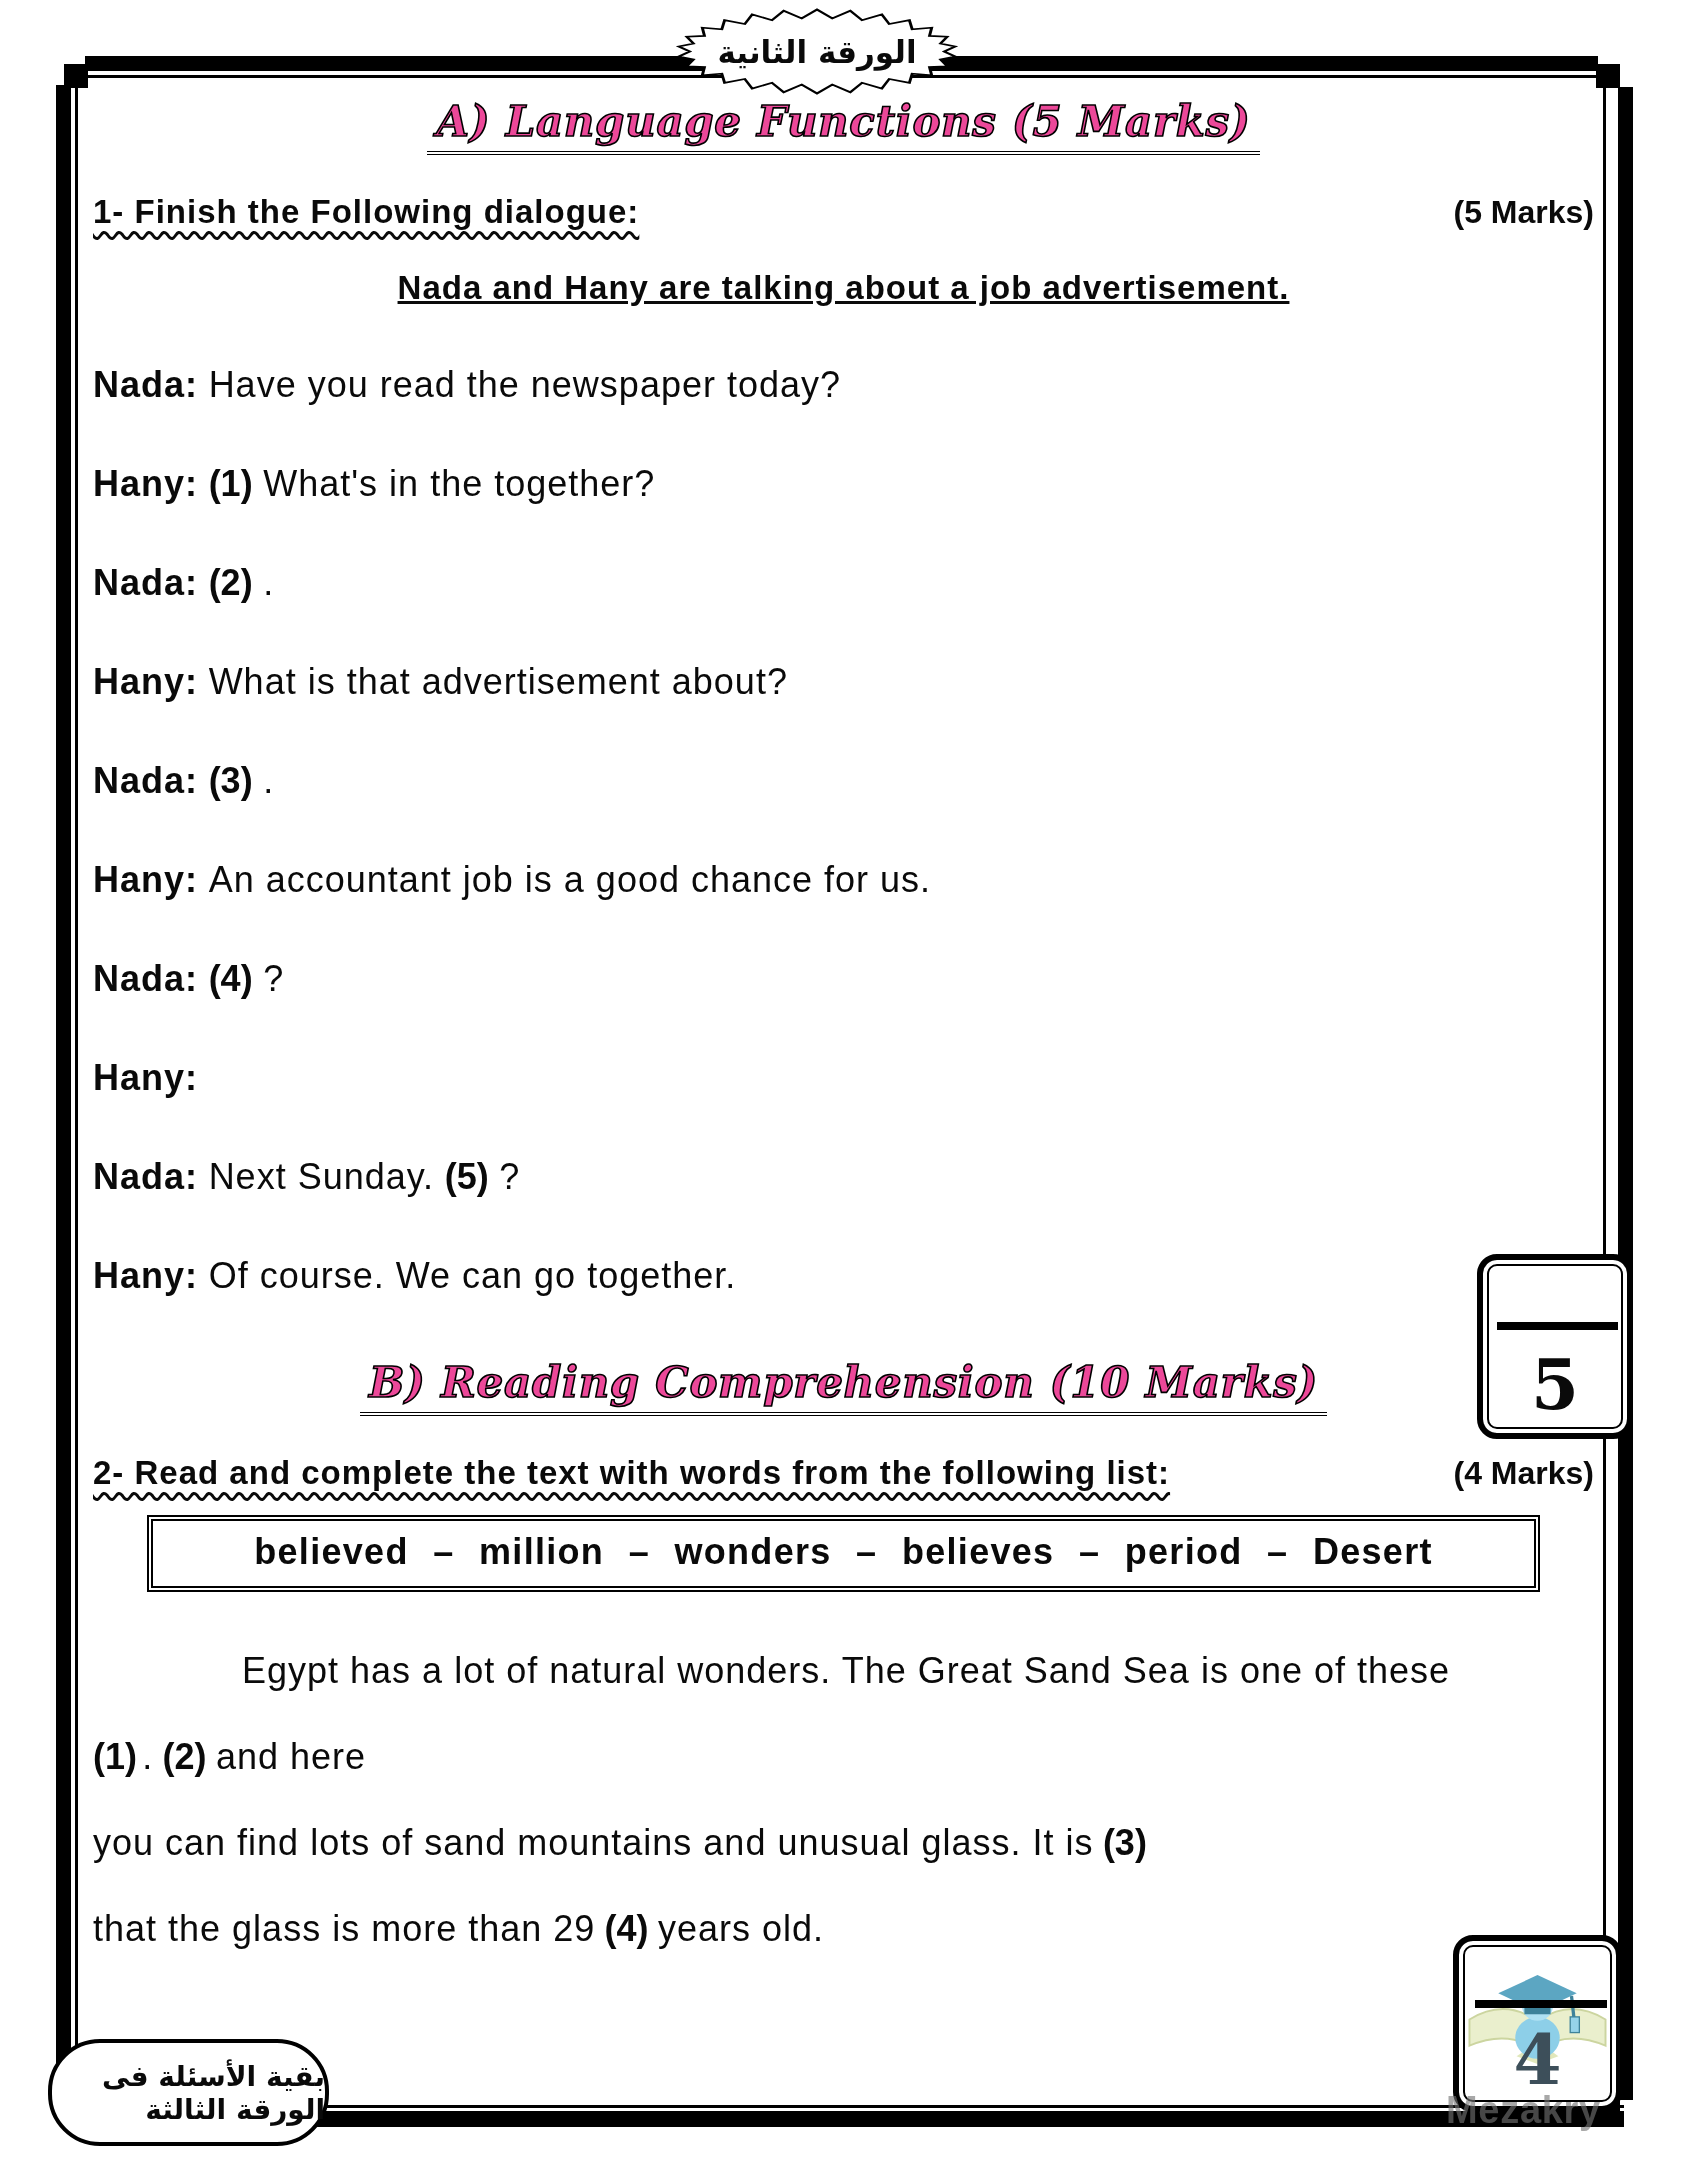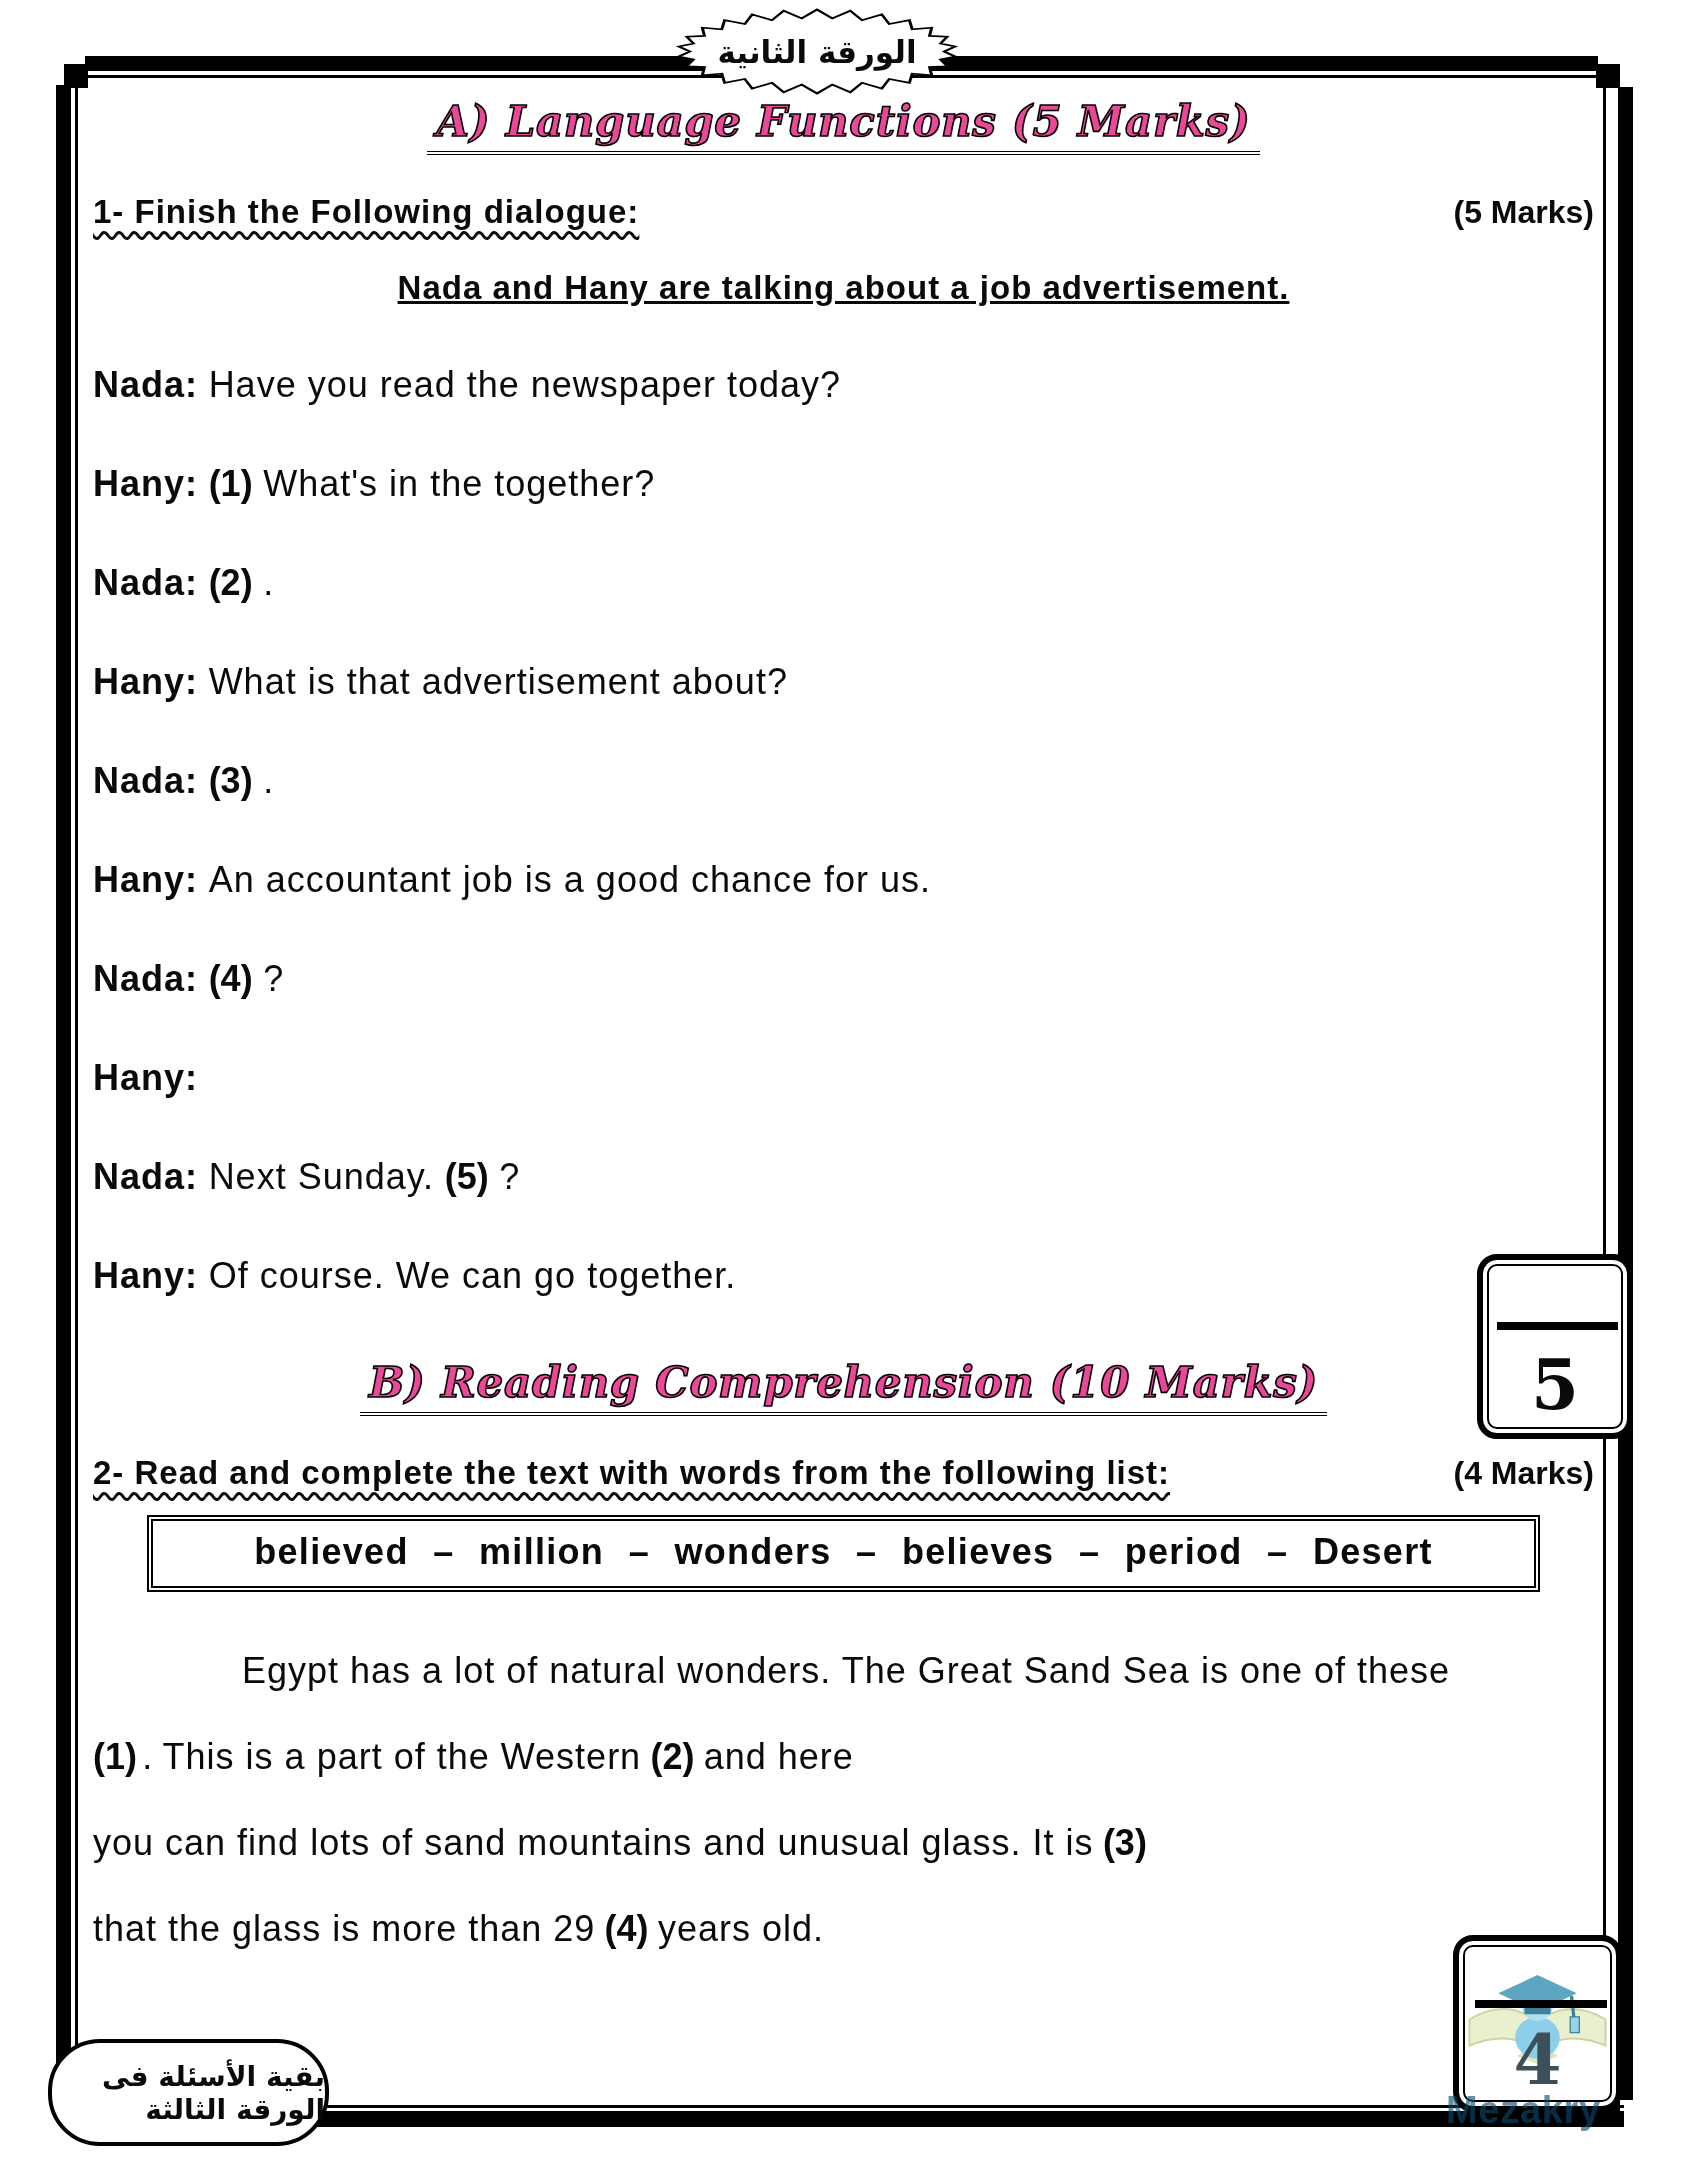--- a/index.html
+++ b/index.html
@@ -91,21 +91,21 @@
   
   .capsule{
     position:absolute;left:48px;top:2039px;width:273px;height:99px;background:#fff;
     border:4.6px solid #000;border-radius:52px;z-index:6;
     display:flex;align-items:center;justify-content:center;
     font-family:"DejaVu Sans",sans-serif;font-weight:bold;font-size:28px;direction:rtl;
     letter-spacing:0;
   }
   .watermark{
     position:absolute;left:1446px;top:2089px;z-index:7;
-    font-weight:bold;font-size:38px;color:#0c4a6e;opacity:0.62;letter-spacing:0.7px;
+    font-weight:bold;font-size:38px;color:#737373;opacity:0.62;letter-spacing:0.7px;
   }
 </style>
 </head>
 <body>
 
 <div class="bar" id="bar-top"></div>
 <div class="bar" id="thin-top"></div>
 <div class="bar" id="bar-left"></div>
 <div class="bar" id="thin-left"></div>
 <div class="bar" id="bar-right"></div>
@@ -200,21 +200,20 @@
   <div class="word-box">
     <span>believed  –  million  –  wonders  –  believes  –  period  –  Desert</span>
   </div>
 
   <div class="p-first">Egypt has a lot of natural wonders. The Great Sand Sea is one of these</div>
 
   <div class="p-line">
     <span class="num">(1)</span>
 
     <span class="dot-end">.</span>
-    <span>This is a part of the Western</span>
     <span class="num">(2)</span>
 
     <span>and here</span>
   </div>
 
   <div class="p-line">
     <span>you can find lots of sand mountains and unusual glass. It is</span>
     <span class="num">(3)</span>
 
   </div>

